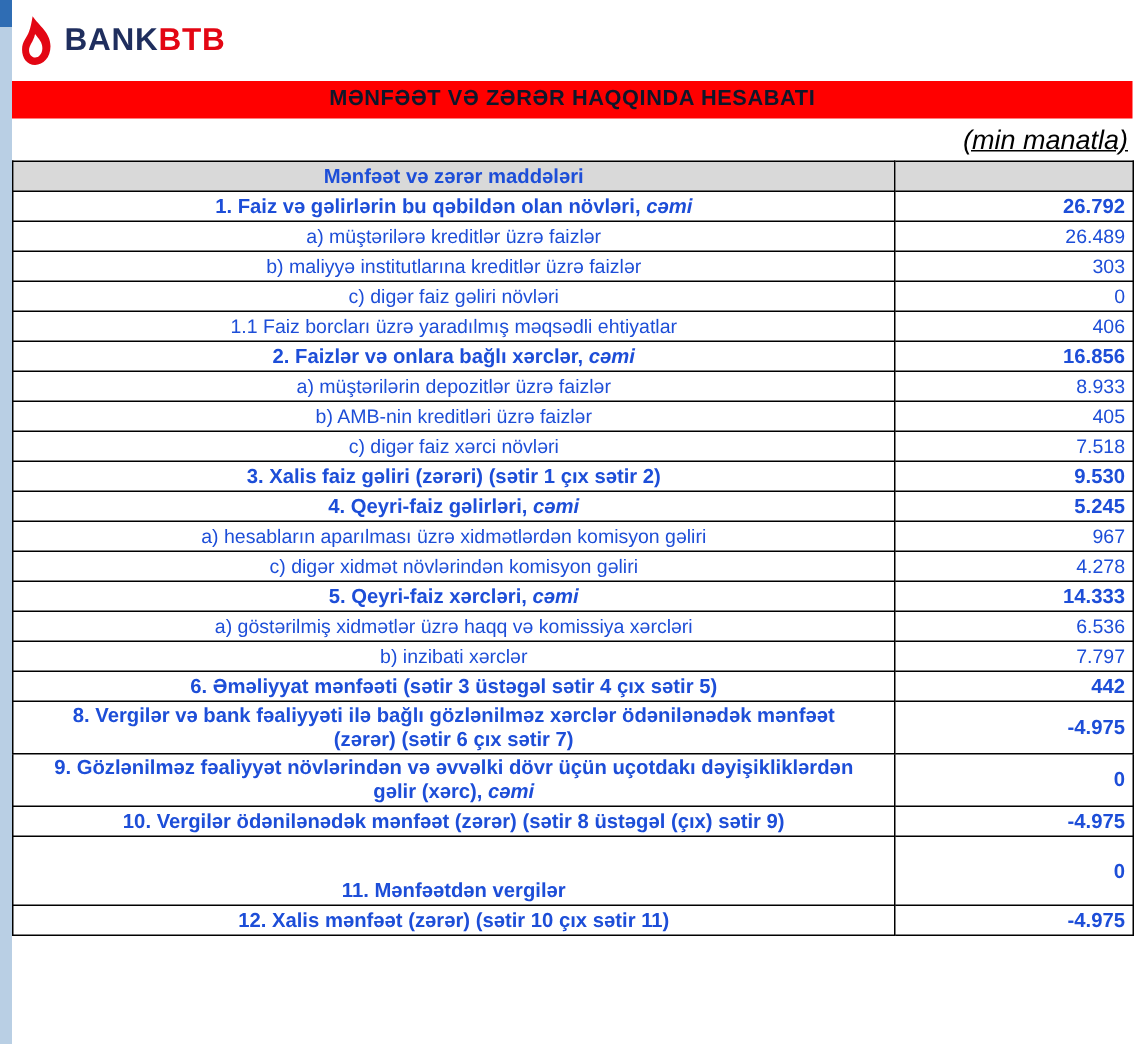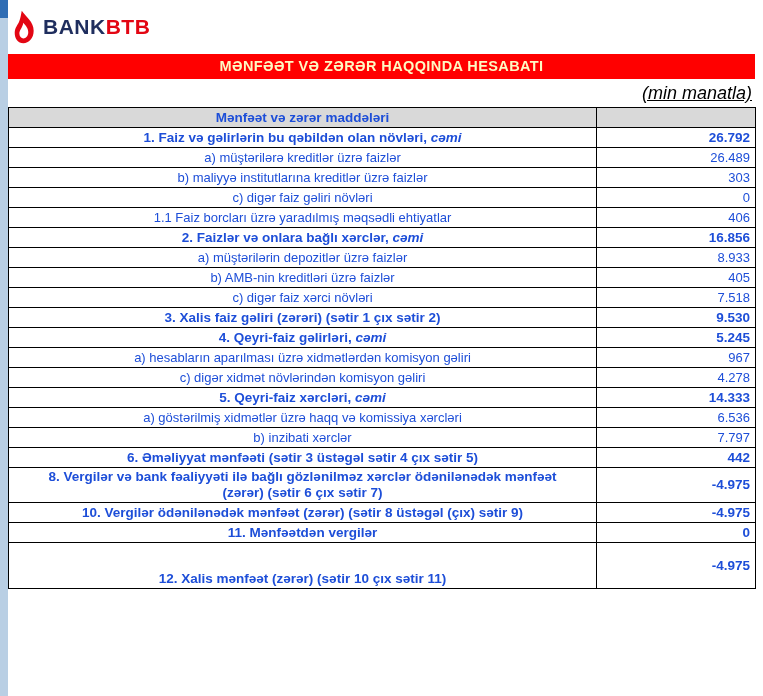--- a/index.html
+++ b/index.html
@@ -13,21 +13,21 @@
 
   
   .brand-header { height:54px; display:flex; align-items:center; padding-left:4px; }
   .logo-icon { width:26px; height:36px; display:inline-block; margin-right:5px; }
   .logo-icon svg { width:100%; height:100%; display:block; }
   .brand-text { font-size:21px; letter-spacing:0.5px; font-weight:600; }
   .brand-bank { color:var(--logo-navy,#1f2e5e); }
   .brand-btb  { color:var(--logo-red,#e30613); }
 
   
-  .banner { background:var(--banner-red,#ff0000); color:#fef9c3; font-weight:bold;
+  .banner { background:var(--banner-red,#ff0000); color:#0f172a; font-weight:bold;
             text-align:center; font-size:14.5px; letter-spacing:0.4px; padding:4px 0 5px 0; }
 
   .unit-note { text-align:right; font-style:italic; font-size:18px;
                padding:4px 3px 3px 0; text-decoration:underline; color:#000; }
 
   
   table.pl-table { width:747px; border-collapse:collapse; table-layout:fixed; }
   .pl-table th, .pl-table td { border:1px solid #000; font-size:13px; line-height:16px;
                                padding:1px 20px; overflow:hidden; color:#1d4ed8; vertical-align:middle; }
   .pl-table thead th { background:var(--header-gray,#d9d9d9); font-weight:bold;
@@ -147,20 +147,24 @@
   </tr>
           <tr class="bold">
     <td class="label-cell"><span class="label-main">6. Əməliyyat mənfəəti (sətir 3 üstəgəl sətir 4 çıx sətir 5)</span></td>
     <td class="value-cell">442</td>
   </tr>
           <tr class="bold">
     <td class="label-cell"><span class="label-main">8. Vergilər və bank fəaliyyəti ilə bağlı gözlənilməz xərclər ödənilənədək mənfəət (zərər) (sətir 6 çıx sətir 7)</span></td>
     <td class="value-cell">-4.975</td>
   </tr>
           <tr class="bold">
+    <td class="label-cell"><span class="label-main">9. Gözlənilməz fəaliyyət növlərindən və əvvəlki dövr üçün uçotdakı dəyişikliklərdən gəlir (xərc), </span><span class="label-suffix">cəmi</span></td>
+    <td class="value-cell">0</td>
+  </tr>
+          <tr class="bold">
     <td class="label-cell"><span class="label-main">10. Vergilər ödənilənədək mənfəət (zərər) (sətir 8 üstəgəl (çıx) sətir 9)</span></td>
     <td class="value-cell">-4.975</td>
   </tr>
           <tr class="bold">
     <td class="label-cell"><span class="label-main">11. Mənfəətdən vergilər</span></td>
     <td class="value-cell">0</td>
   </tr>
           <tr class="bold">
     <td class="label-cell"><span class="label-main">12. Xalis mənfəət (zərər) (sətir 10 çıx sətir 11)</span></td>
     <td class="value-cell">-4.975</td>

